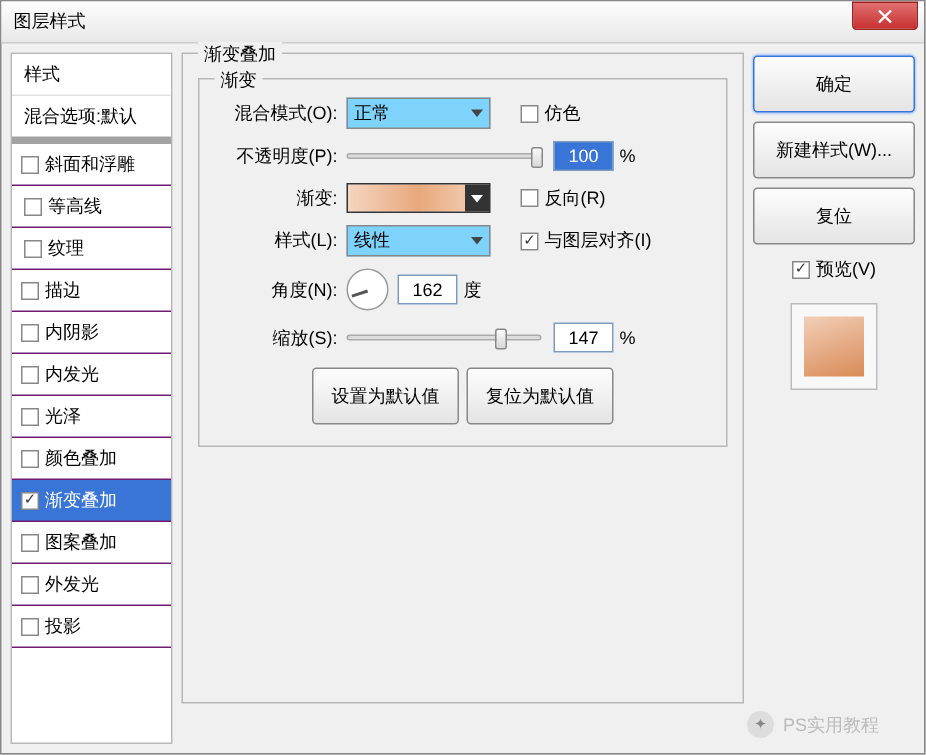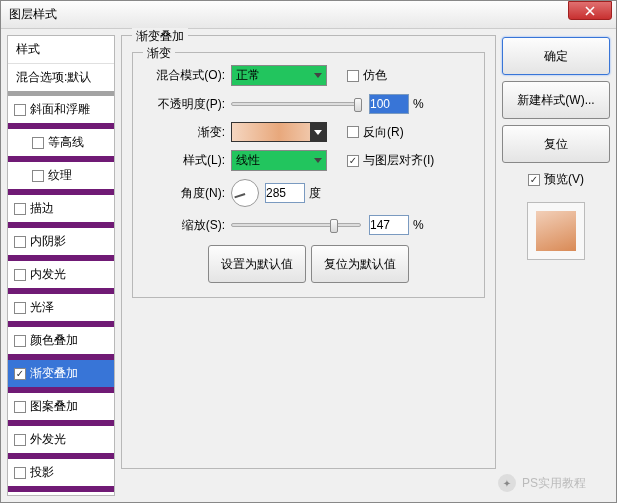--- a/index.html
+++ b/index.html
@@ -7,40 +7,40 @@
 .window { width: 617px; height: 503px; background: #f0f0f0; border: 1px solid #888; position: relative; }
 .titlebar { height: 28px; background: linear-gradient(#fdfdfd,#e8e8e8); border-bottom: 1px solid #ccc; display: flex; align-items: center; padding-left: 8px; }
 .titlebar .title { flex: 1; }
 .closebtn { width: 44px; height: 19px; background: linear-gradient(#e07070,#c83030); color: #fff; display: flex; align-items: center; justify-content: center; border: 1px solid #a02020; border-radius: 0 0 3px 3px; margin-right: 4px; margin-top: -8px; cursor: pointer; }
 .closebtn svg { width: 10px; height: 10px; }
 .content { display: flex; height: calc(100% - 28px); padding: 6px; gap: 6px; }
 
 .sidebar { width: 108px; border: 1px solid #b8b8b8; background: #fff; }
 .side-head { padding: 5px 8px; border-bottom: 1px solid #e0e0e0; }
 .side-sub { padding: 5px 8px; border-bottom: 5px solid #a3a3a3; }
-.side-item { padding: 5px 6px; border-bottom: 6px solid #701a75; display: flex; align-items: center; gap: 4px; cursor: pointer; }
-.side-item.indent { padding-left: 24px; }
+.side-item { padding: 5px 6px; border-bottom: 1px solid #701a75; display: flex; align-items: center; gap: 4px; cursor: pointer; }
+.side-item.indent { padding-left: 8px; }
 .side-item.selected { background: #3875d7; color: #fff; }
 .cb { width: 12px; height: 12px; border: 1px solid #888; background: #fff; display: inline-flex; align-items: center; justify-content: center; }
 .cb.checked::after { content: "✓"; font-size: 10px; color: #333; line-height: 1; }
 .side-item.selected .cb.checked::after { color: #333; }
 
 .mainpane { flex: 1; position: relative; }
 .fieldset { border: 1px solid #b8b8b8; padding: 10px 10px 10px 10px; height: 434px; position: relative; }
 .legend { position: absolute; top: -8px; left: 10px; background: #f0f0f0; padding: 0 4px; }
 .inner-fieldset { border: 1px solid #b8b8b8; padding: 12px 10px 14px 10px; position: relative; margin-top: 6px; }
 .inner-legend { position: absolute; top: -8px; left: 10px; background: #f0f0f0; padding: 0 4px; }
 
 .row { display: flex; align-items: center; margin-bottom: 8px; }
 .row label.left { width: 82px; text-align: right; margin-right: 6px; }
-.select { height: 21px; border: 1px solid #888; background: #22c55e; display: flex; align-items: center; padding: 0 4px; justify-content: space-between; min-width: 96px; }
+.select { height: 21px; border: 1px solid #888; background: #7dd3fc; display: flex; align-items: center; padding: 0 4px; justify-content: space-between; min-width: 96px; }
 .select .arrow { border-left: 4px solid transparent; border-right: 4px solid transparent; border-top: 5px solid #444; }
 .slider { flex: 0 0 130px; height: 4px; background: #ddd; border: 1px solid #aaa; border-radius: 2px; position: relative; margin-right: 8px; }
 .slider .thumb { position: absolute; top: -5px; width: 8px; height: 14px; background: linear-gradient(#fafafa,#d8d8d8); border: 1px solid #888; border-radius: 2px; }
-.numfield { width: 40px; height: 20px; border: 1px solid #7a9ac0; background: #fff; text-align: left; line-height: 18px; }
+.numfield { width: 40px; height: 20px; border: 1px solid #7a9ac0; background: #fff; text-align: center; line-height: 18px; }
 .numfield.sel { background: #3875d7; color: #fff; }
 .unit { margin-left: 4px; }
 .cblabel { display: flex; align-items: center; gap: 4px; margin-left: 20px; }
 
 .gradswatch { width: 96px; height: 20px; border: 1px solid #333; background: linear-gradient(90deg,#f5d6c0,#e8a87c,#f5d6c0); display: flex; align-items: center; justify-content: flex-end; }
 .gradswatch .arrowbox { width: 16px; height: 100%; background: #333; display: flex; align-items: center; justify-content: center; }
 .gradswatch .arrowbox .arrow { border-left: 4px solid transparent; border-right: 4px solid transparent; border-top: 5px solid #fff; }
 
 .dial { width: 28px; height: 28px; border: 1px solid #999; border-radius: 50%; background: #fff; position: relative; margin-right: 6px; }
 .dial::after { content: ""; position: absolute; width: 11px; height: 1.5px; background: #555; top: 13px; left: 2px; transform-origin: right center; transform: rotate(-18deg); }
@@ -176,21 +176,21 @@
             </div>
             <div class="cblabel">
               <span class="cb checked"></span>
               <span>与图层对齐(I)</span>
             </div>
           </div>
 
           <div class="row">
             <label class="left">角度(N):</label>
             <div class="dial"></div>
-            <div class="numfield">285</div>
+            <div class="numfield">162</div>
             <span class="unit">度</span>
           </div>
 
           <div class="row">
             <label class="left">缩放(S):</label>
             <div class="slider">
                 <div class="thumb" style="left:98px"></div>
               </div>
             <div class="numfield">147</div>
             <span class="unit">%</span>

